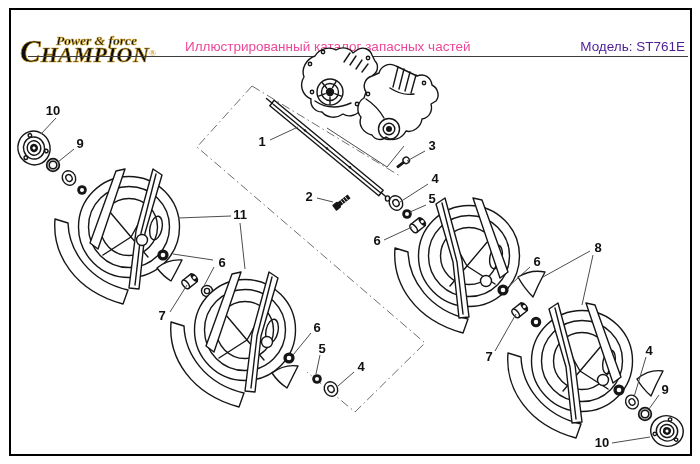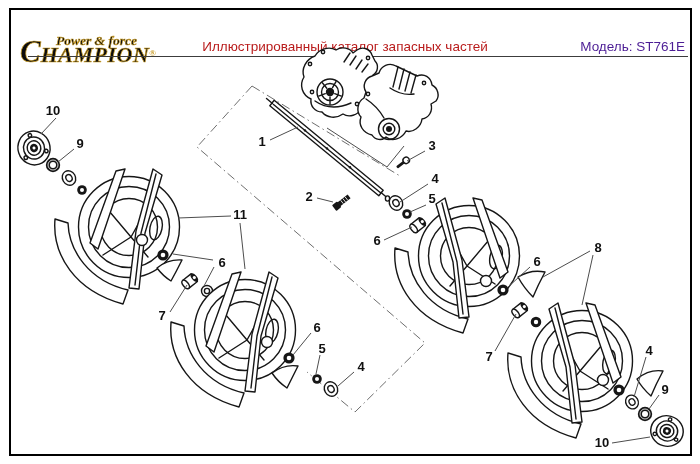--- a/index.html
+++ b/index.html
@@ -6,21 +6,21 @@
   .page{position:relative;width:700px;height:464px;background:#fff;font-family:"Liberation Sans",sans-serif;}
   .frame{position:absolute;left:9px;top:8px;width:683px;height:448px;border:2px solid #000;box-sizing:border-box;}
   .brand{position:absolute;left:20px;top:8px;font-family:"Liberation Serif",serif;font-style:italic;font-weight:bold;
          color:#0d0d0d;line-height:1;-webkit-text-stroke:0.7px #c89b25;white-space:nowrap;margin-top:28px;}
   .brand .c1{font-size:31px;}
   .brand .rest{font-size:22px;letter-spacing:.5px;}
   .brand .reg{font-size:9px;vertical-align:super;color:#c89b25;-webkit-text-stroke:0;}
   .tagline{position:absolute;left:56px;top:33px;width:116px;text-align:left;
            font-family:"Liberation Serif",serif;font-style:italic;font-weight:bold;font-size:13.5px;
            color:#0d0d0d;-webkit-text-stroke:0.6px #c89b25;}
-  .doc-title{position:absolute;left:185px;top:39px;width:320px;text-align:center;font-size:13.5px;color:#b91c1c;}
+  .doc-title{position:absolute;left:185px;top:39px;width:320px;text-align:left;font-size:13.5px;color:#ec4899;}
   .model{position:absolute;right:15px;top:39px;font-size:13.5px;color:#4c1d95;}
   .rule{position:absolute;left:28px;top:56px;width:660px;height:1px;background:#3c3c3c;}
   svg.diagram{position:absolute;left:0;top:0;}
   .ln{stroke:#161616;stroke-width:1.4;fill:none;stroke-linecap:round;stroke-linejoin:round;}
   .fw{fill:#fff;}
   .fd{fill:#161616;stroke:none;}
   .ld{stroke:#4d4d4d;stroke-width:1;fill:none;}
   .dd{stroke:#5d5d5d;stroke-width:.9;fill:none;stroke-dasharray:9 3.5 1.5 3.5;}
   .co{font-family:"Liberation Sans",sans-serif;font-weight:bold;font-size:13px;fill:#101010;text-anchor:middle;}
 </style>

